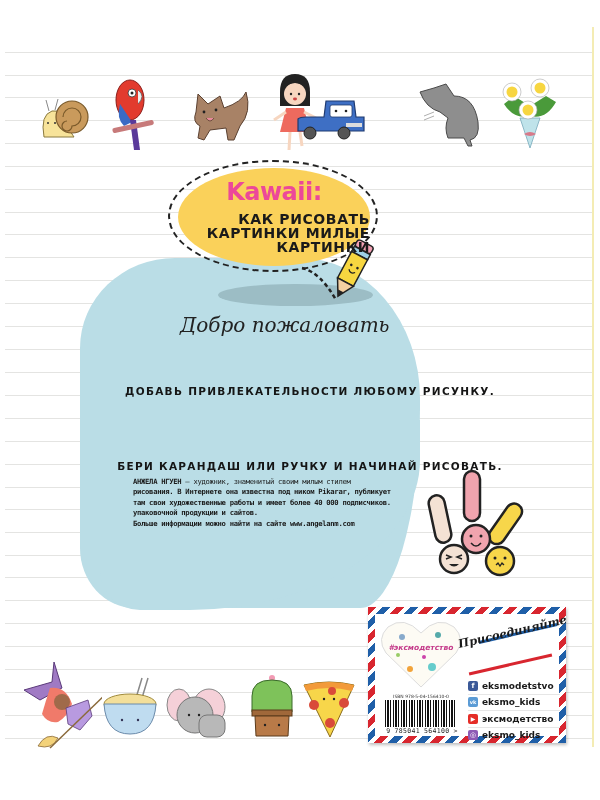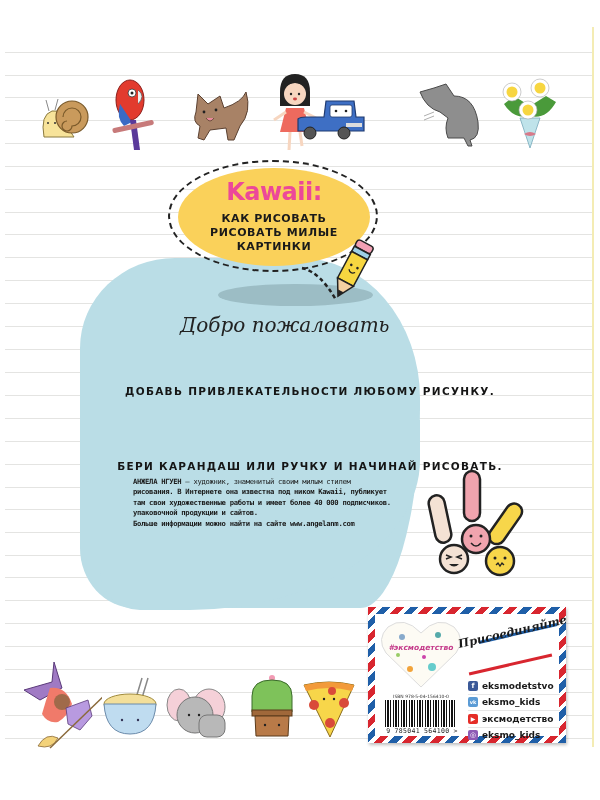--- a/index.html
+++ b/index.html
@@ -45,22 +45,22 @@
   .bubble-outline {
     position: absolute; left: 168px; top: 160px; width: 210px; height: 112px;
     border: 2.5px dashed #222; border-radius: 50%; box-sizing: border-box;
   }
   .bubble-title {
     position: absolute; left: 178px; top: 178px; width: 192px; text-align: center;
     font-family: "DejaVu Sans", sans-serif; font-weight: bold; font-size: 24px; color: #ec4899;
     letter-spacing: -0.5px;
   }
   .bubble-sub {
-    position: absolute; left: 178px; top: 212px; width: 192px; text-align: center;
-    font-family: "DejaVu Sans", sans-serif; font-weight: bold; font-size: 11px;
+    position: absolute; left: 178px; top: 212px; width: 192px; text-align: right;
+    font-family: "DejaVu Sans", sans-serif; font-weight: bold; font-size: 14px;
     line-height: 14px; color: #1a1a1a; letter-spacing: 0.6px;
   }
 
   .welcome {
     position: absolute; left: 150px; top: 310px; width: 260px; text-align: left;
     font-family: "DejaVu Serif", serif; font-style: italic; font-size: 20px;
     line-height: 30px; color: #222;
   }
   .welcome .l1 { display: block; padding-left: 30px; }
   .welcome .l2 { display: block; padding-left: 8px; }
@@ -298,34 +298,34 @@
       <path d="M12 46 L30 46 L21 62 Z" fill="#f3cfa2" stroke="#222" stroke-width="1.5"></path>
       <path d="M18 56 L24 56 L21 62 Z" fill="#222"></path>
       <circle cx="18" cy="28" r="1.3" fill="#222"></circle>
         <circle cx="25" cy="28" r="1.3" fill="#222"></circle>
       <path d="M18 33 Q21.5 37 25 33" fill="none" stroke="#222" stroke-width="1.2"></path>
     </g>
   </svg>
   <div class="bubble-title">Kawaii:</div>
   <div class="bubble-sub">
     <div>КАК РИСОВАТЬ</div>
-    <div>РИСОВАТЬ МИЛЫЕ</div>
+    <div>КАРТИНКИ МИЛЫЕ</div>
     <div>КАРТИНКИ</div>
   </div>
 
   <div class="welcome">
     <span class="l1">Добро пожаловать</span>
   </div>
 
   <div class="tagline" style="top:385px">ДОБАВЬ ПРИВЛЕКАТЕЛЬНОСТИ ЛЮБОМУ РИСУНКУ.</div>
   <div class="tagline" style="top:460px;left:98px;width:424px">БЕРИ КАРАНДАШ ИЛИ РУЧКУ И НАЧИНАЙ РИСОВАТЬ.</div>
 
   <div class="bio">
     <div><span>АНЖЕЛА НГУЕН</span><span style="font-weight:normal"> – художник, знаменитый своим милым стилем</span></div>
-    <div>рисования. В Интернете она известна под ником Kawaii, публикует</div>
+    <div>рисования. В Интернете она известна под ником Pikarar, публикует</div>
     <div>там свои художественные работы и имеет более 40 000 подписчиков.</div>
     <div>упаковочной продукции и сайтов.</div>
     <div>Больше информации можно найти на сайте www.angelanm.com</div>
   </div>
 
   <svg style="position:absolute;left:418px;top:463px" width="110" height="120" viewBox="0 0 110 120">
     <rect x="14" y="32" width="16" height="48" rx="8" fill="#f4e2d4" stroke="#222" stroke-width="2.5" transform="rotate(-12 22 56)"></rect>
     <rect x="46" y="8" width="16" height="50" rx="8" fill="#f0a4ae" stroke="#222" stroke-width="2.5"></rect>
     <rect x="80" y="38" width="16" height="46" rx="8" fill="#f7d64a" stroke="#222" stroke-width="2.5" transform="rotate(35 88 60)"></rect>
     <circle cx="58" cy="76" r="14" fill="#f0a4ae" stroke="#222" stroke-width="2.5"></circle>

